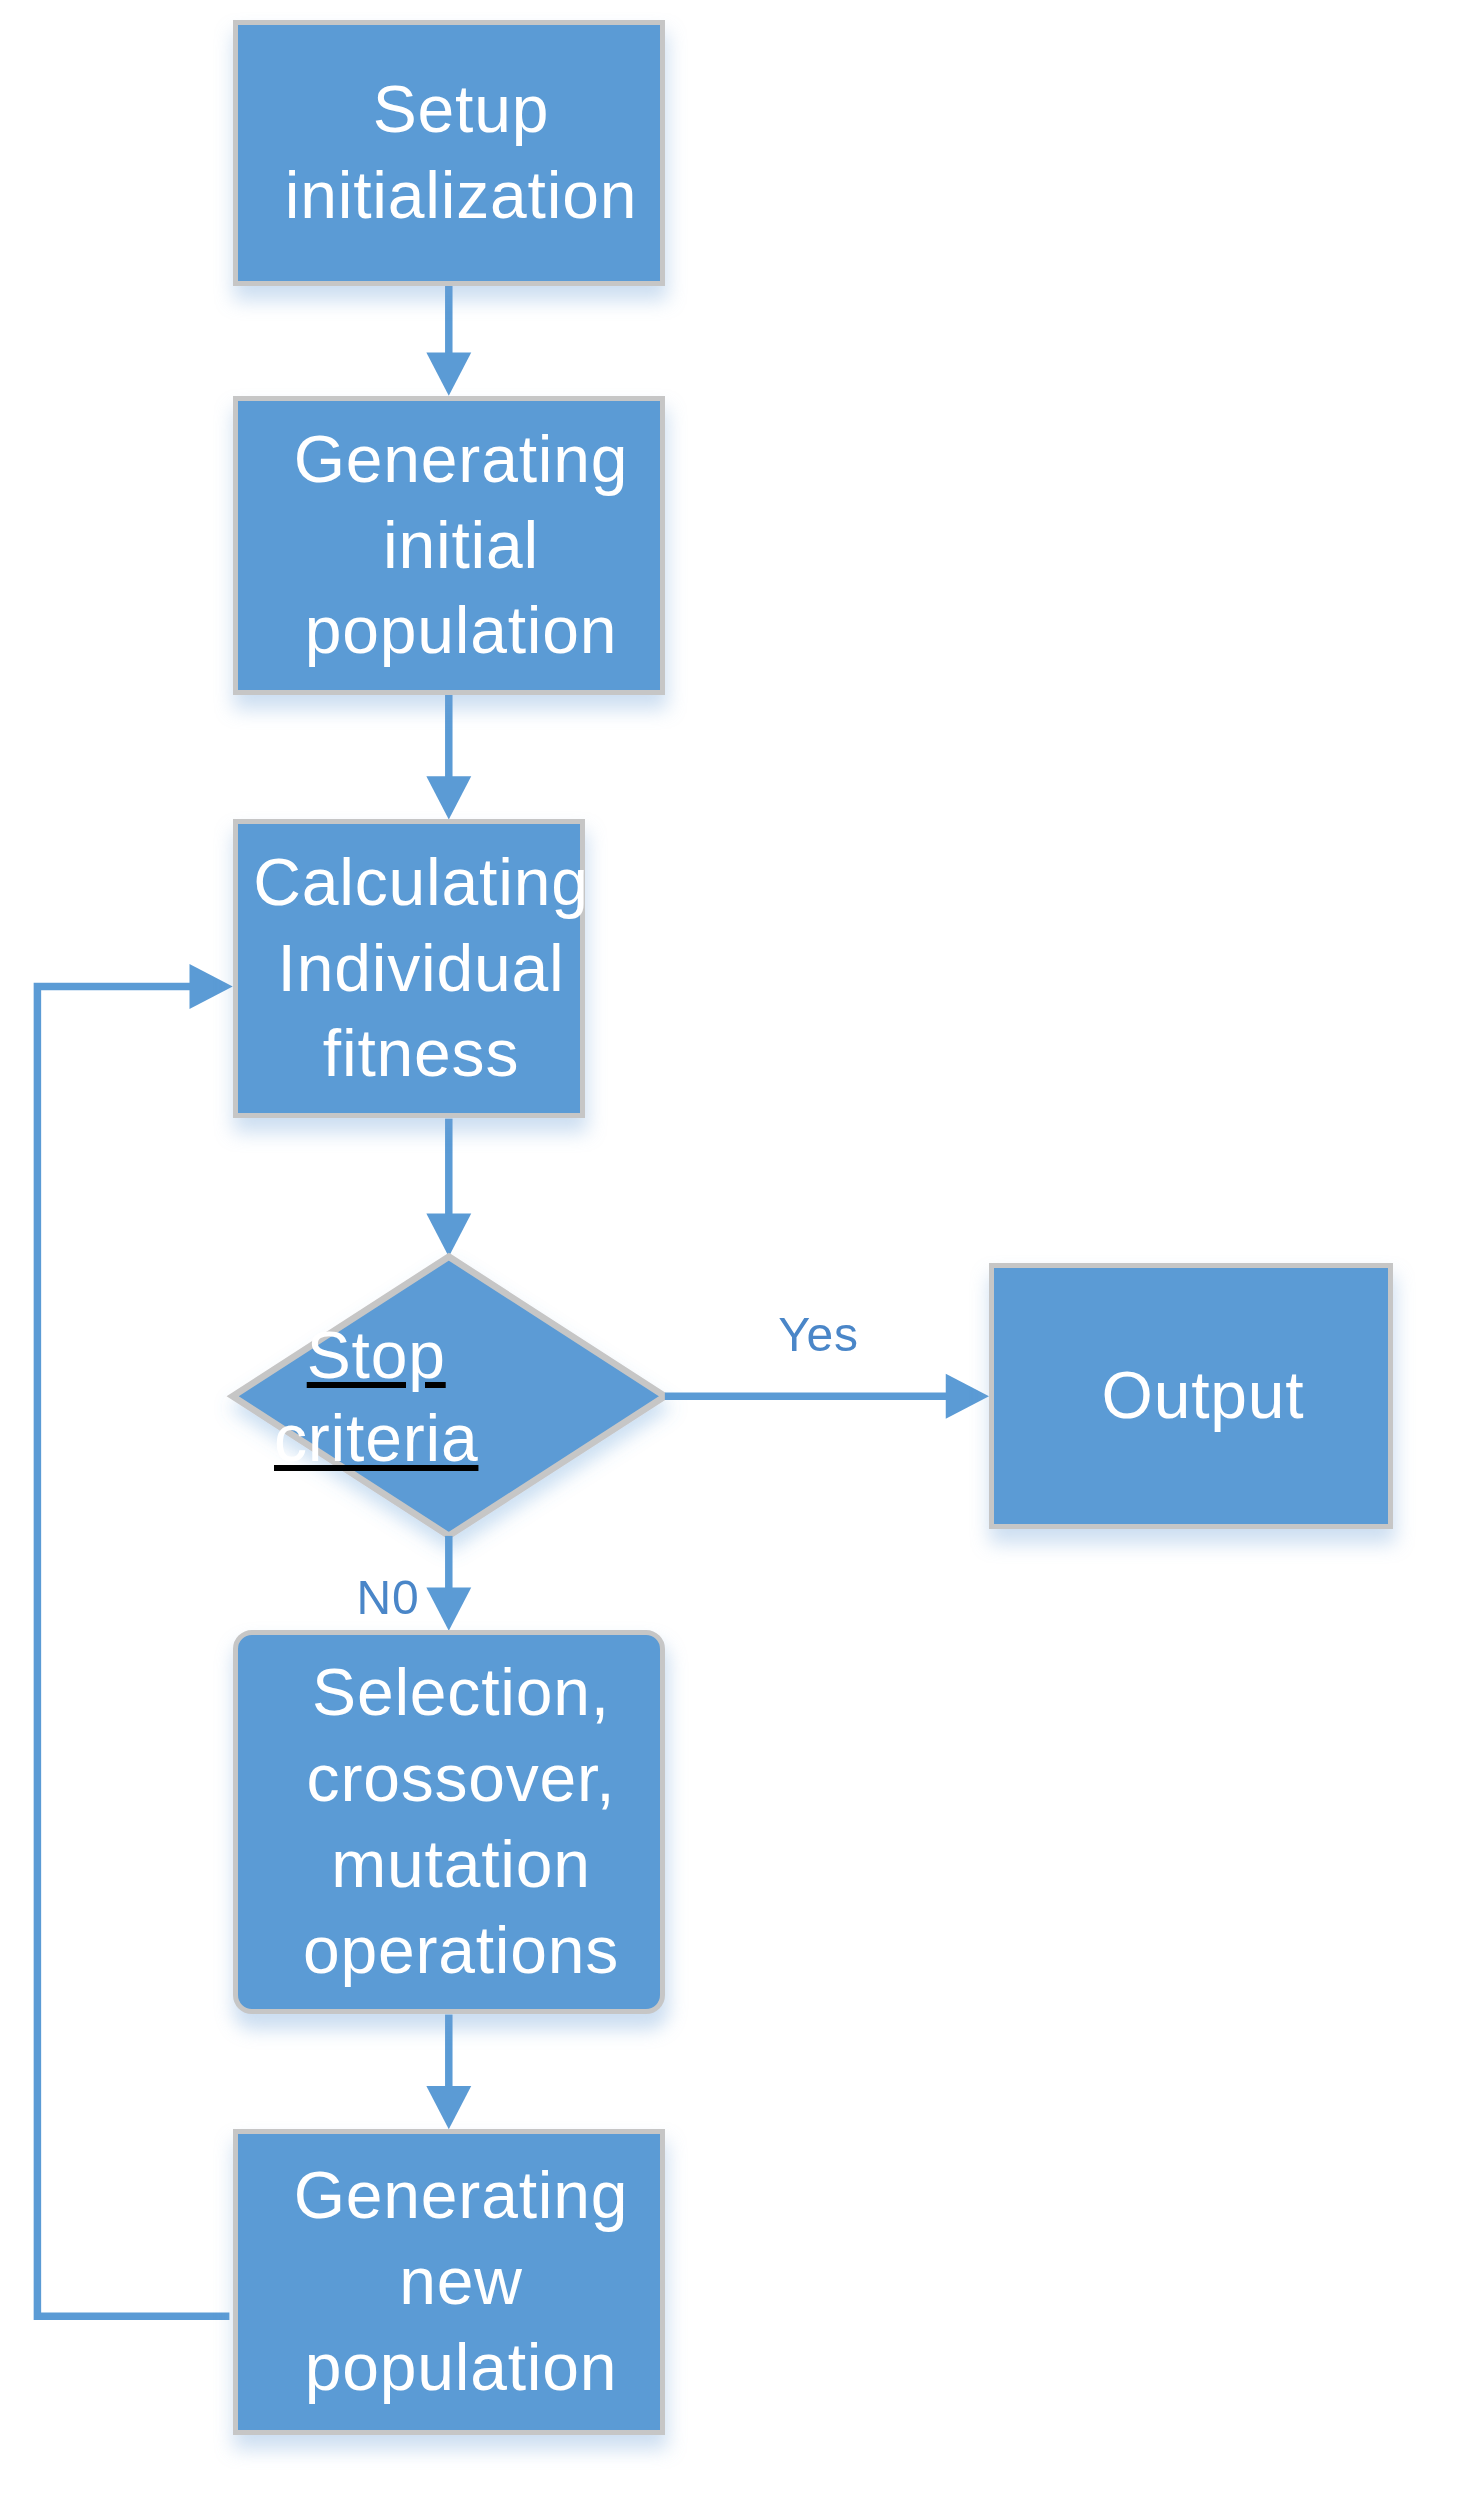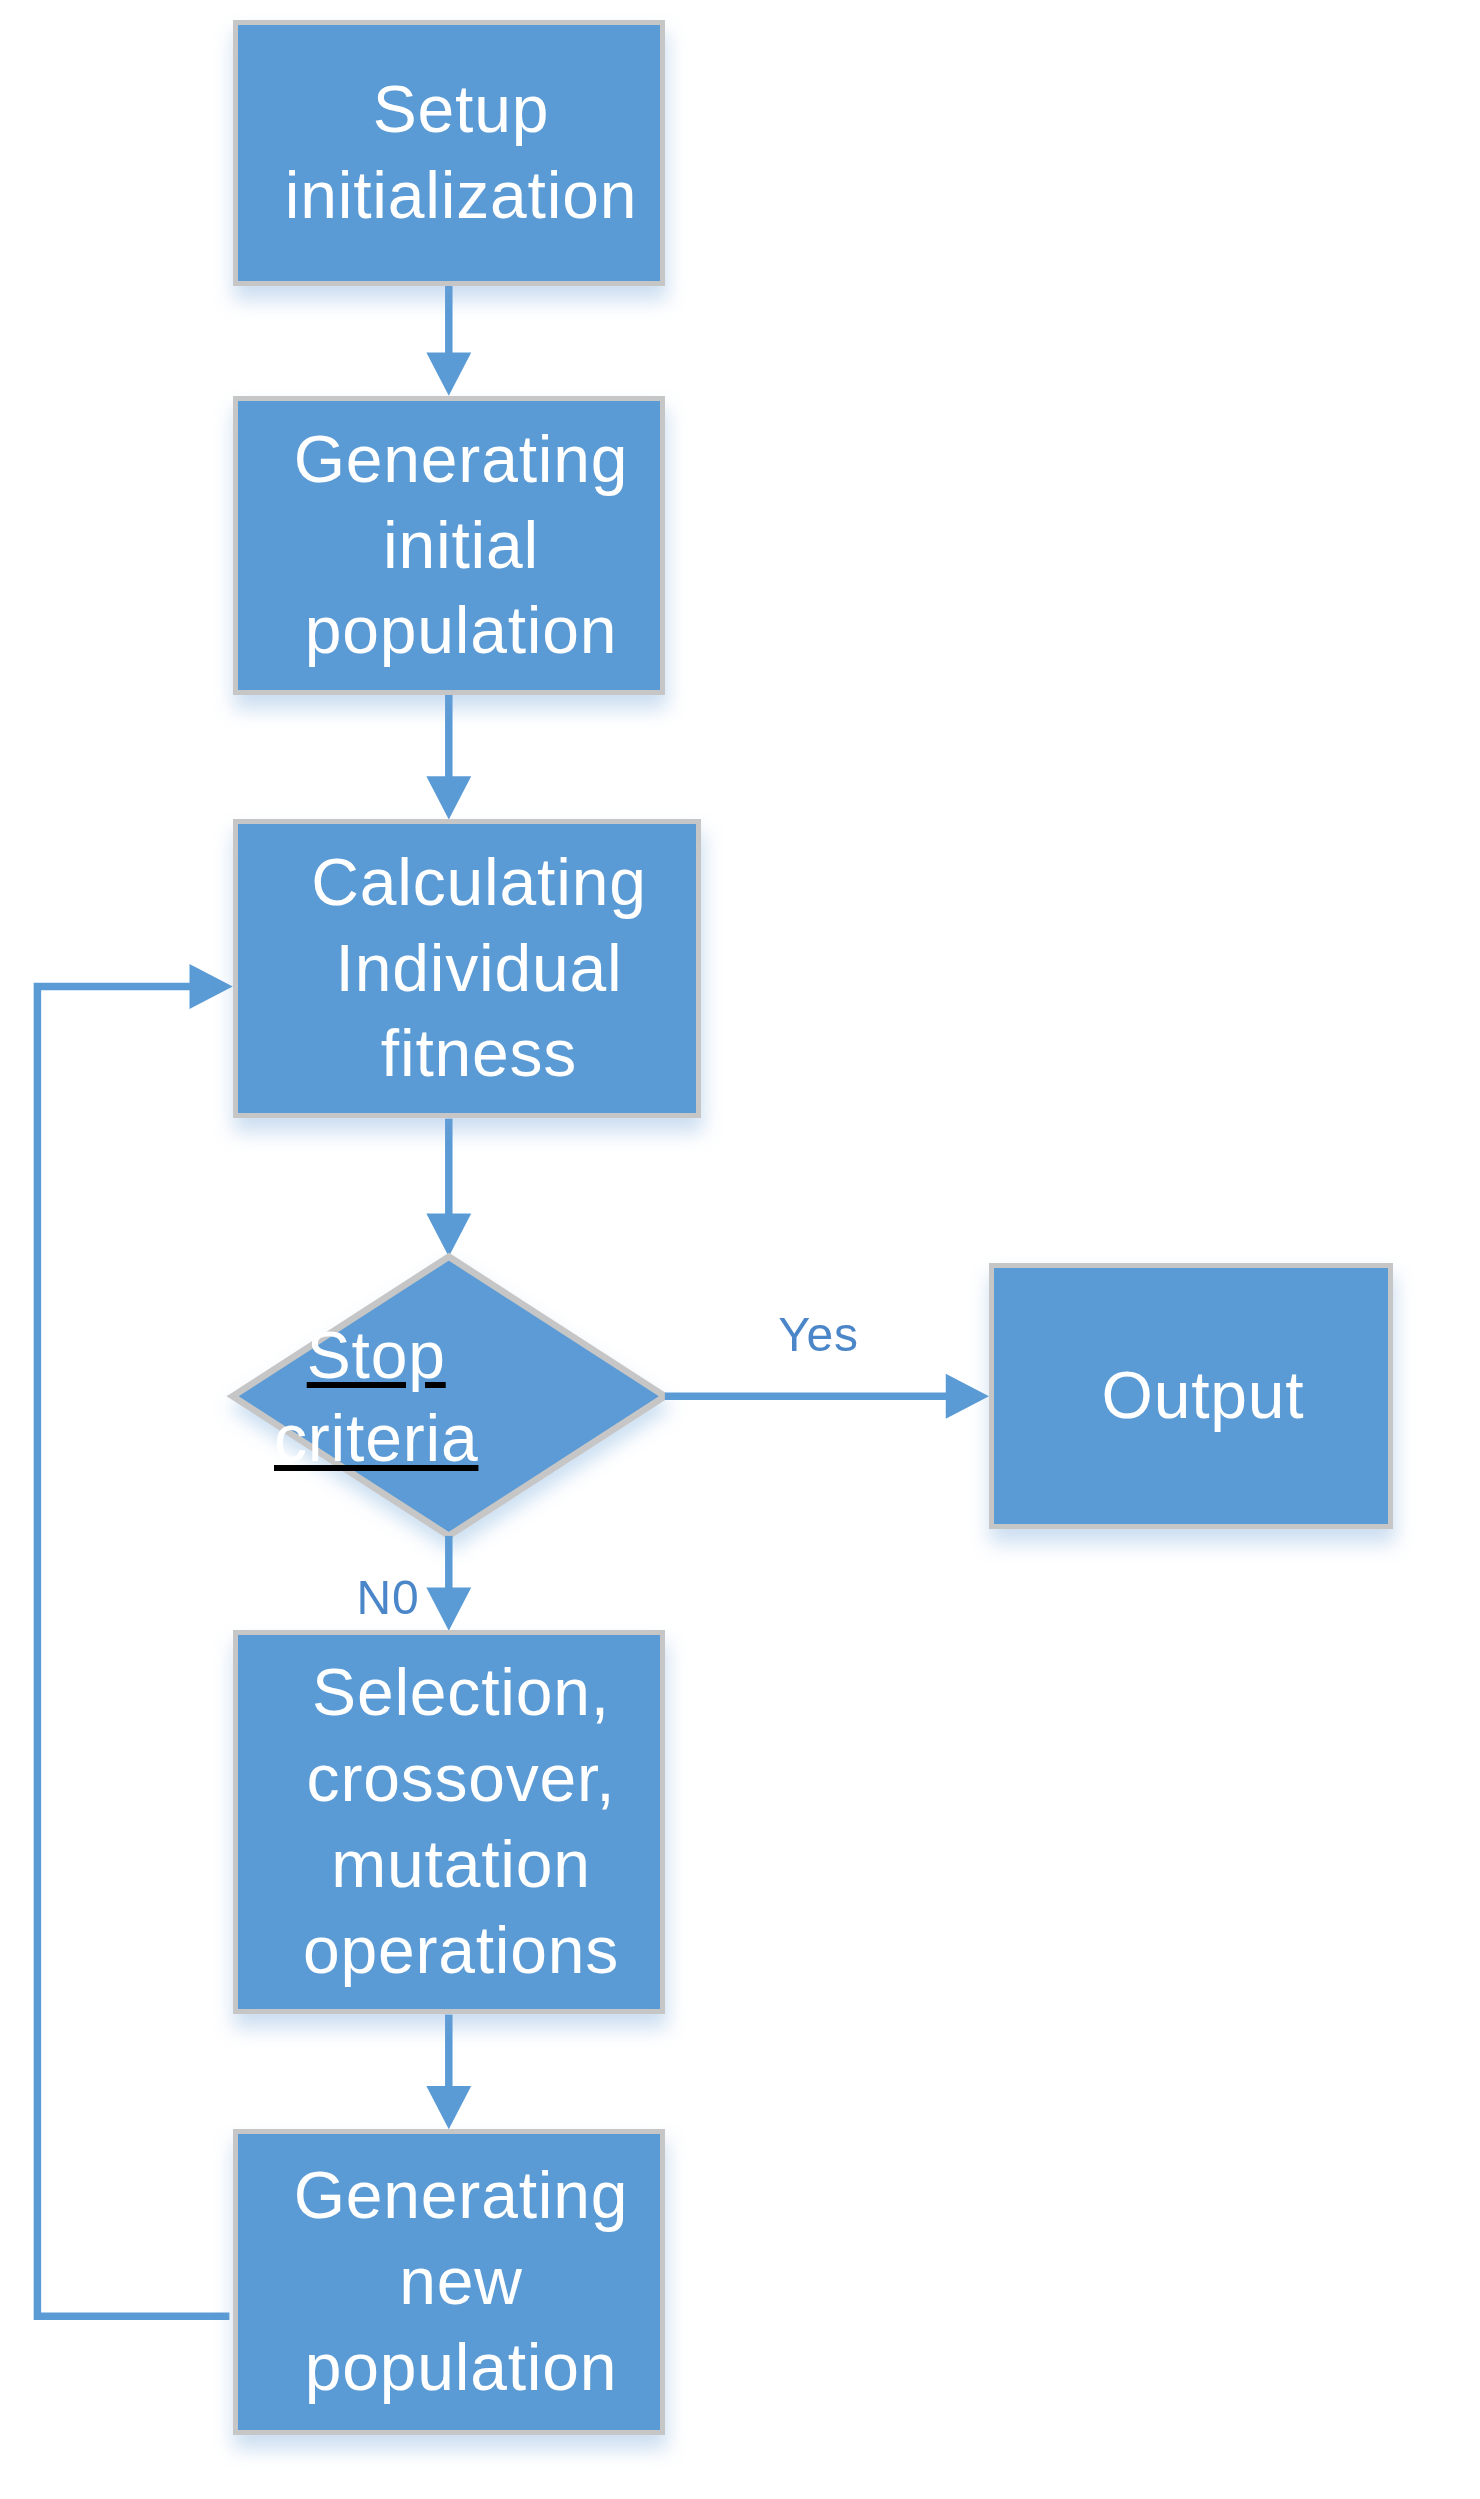--- a/index.html
+++ b/index.html
@@ -95,36 +95,36 @@
     <span class="label">Setup
 initialization</span>
   </div>
 
   <div class="node" style="left:233px;top:396px;width:432px;height:299px;">
     <span class="label">Generating
 initial
 population</span>
   </div>
 
-  <div class="node" style="left:233px;top:819px;width:468px;height:299px;">
+  <div class="node" style="left:233px;top:819px;width:352px;height:299px;">
     <span class="label">Calculating
 Individual
 fitness</span>
   </div>
 
   <div class="diamond-label" style="left:274px;top:1280px;width:349px;height:233px;">
     <span class="label">Stop
 criteria</span>
   </div>
 
   <div class="node" style="left:989px;top:1263px;width:404px;height:266px;">
     <span class="label">Output</span>
   </div>
 
-  <div class="node" style="left:233px;top:1630px;width:432px;height:384px;">
+  <div class="node" style="left:233px;top:1630px;width:432px;height:384px;border-radius:19px;">
     <span class="label">Selection,
 crossover,
 mutation
 operations</span>
   </div>
 
   <div class="node" style="left:233px;top:2129px;width:432px;height:306px;">
     <span class="label">Generating
 new
 population</span>

